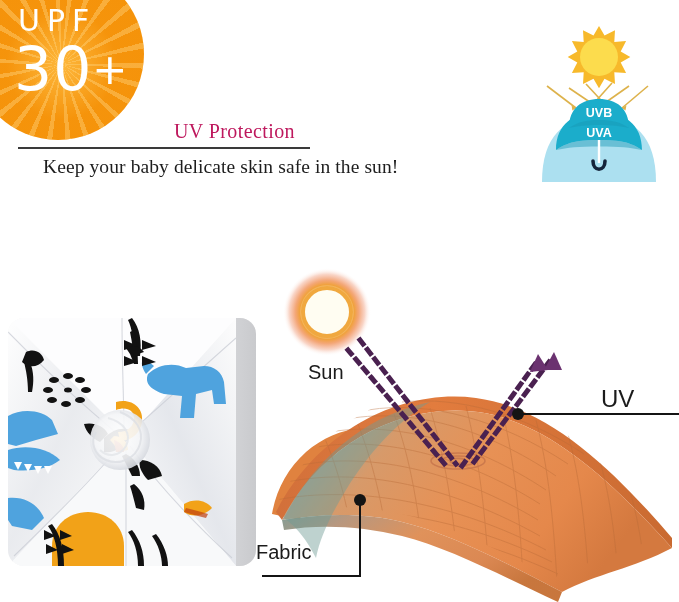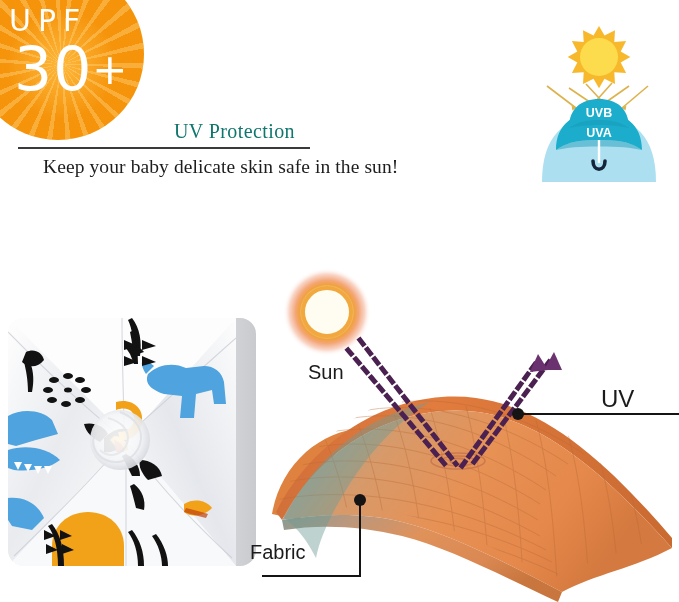--- a/index.html
+++ b/index.html
@@ -49,21 +49,21 @@
     left: 0px;
     top: 4px;
     width: 144px;
     text-align: left;
     color: #ffffff;
     font-family: "DejaVu Sans", sans-serif;
     z-index: 5;
     pointer-events: none;
   }
   #upf-text .upf-line {
-    padding-left: 9px;
+    padding-left: 18px;
     font-size: 30px;
     letter-spacing: 7px;
     font-weight: 400;
     line-height: 34px;
   }
   #upf-text .fifty-line {
     padding-left: 14px;
     font-size: 60px;
     letter-spacing: 1px;
     font-weight: 400;
@@ -82,21 +82,21 @@
     width: 150px;
     height: 166px;
   }
 
   
   #uv-protection-title {
     position: absolute;
     left: 174px;
     top: 120px;
     font-size: 20px;
-    color: #0f766e;
+    color: #be185d;
     font-family: "Liberation Serif", serif;
     letter-spacing: 0.4px;
   }
   #title-rule {
     position: absolute;
     left: 18px;
     top: 147px;
     width: 292px;
     height: 2px;
     background: #3a3a3a;
@@ -160,21 +160,21 @@
   #uv-label {
     position: absolute;
     left: 601px;
     top: 385px;
     font-size: 24px;
     color: #1b1b1b;
     font-family: "Liberation Sans", sans-serif;
   }
   #fabric-label {
     position: absolute;
-    left: 250px;
+    left: 256px;
     top: 541px;
     font-size: 20px;
     color: #1b1b1b;
     font-family: "Liberation Sans", sans-serif;
   }
 </style>
 </head>
 <body>
 
 <div id="page">

